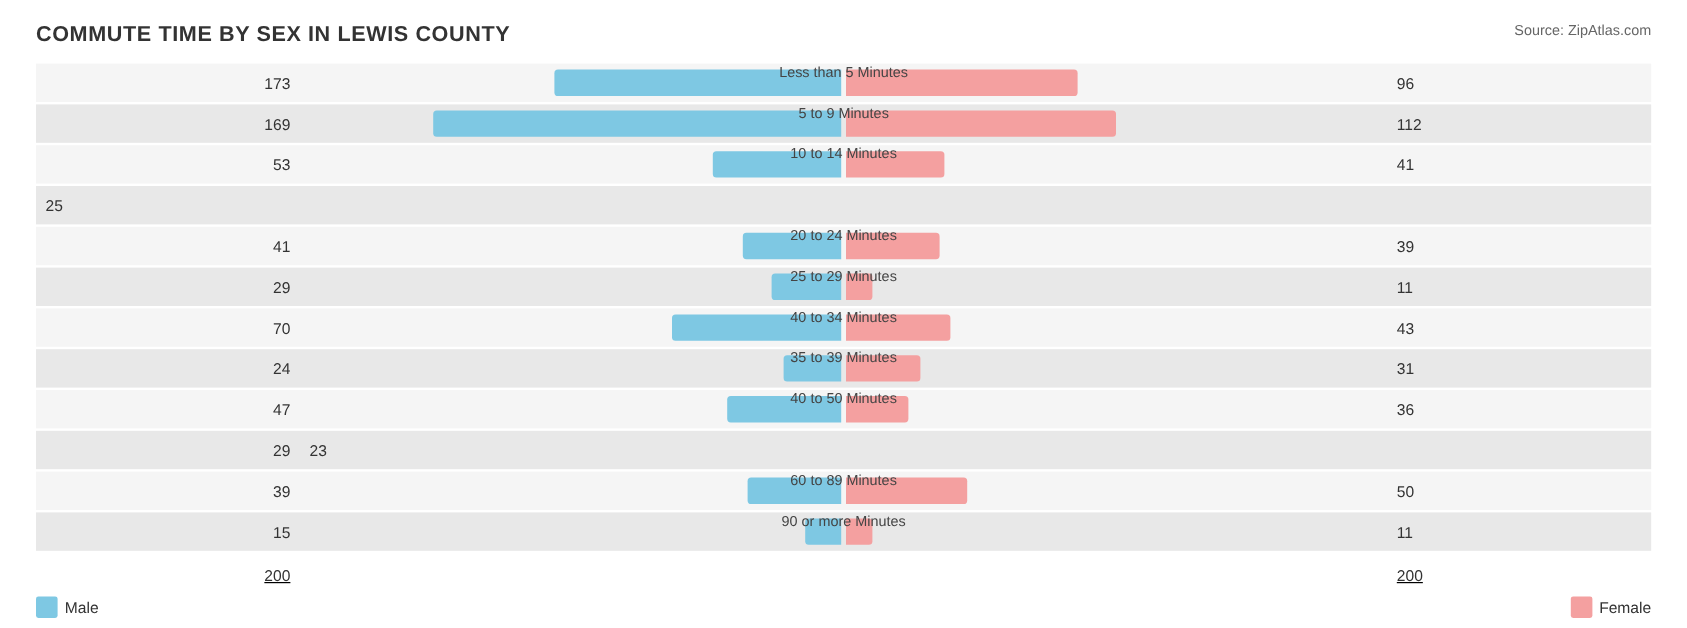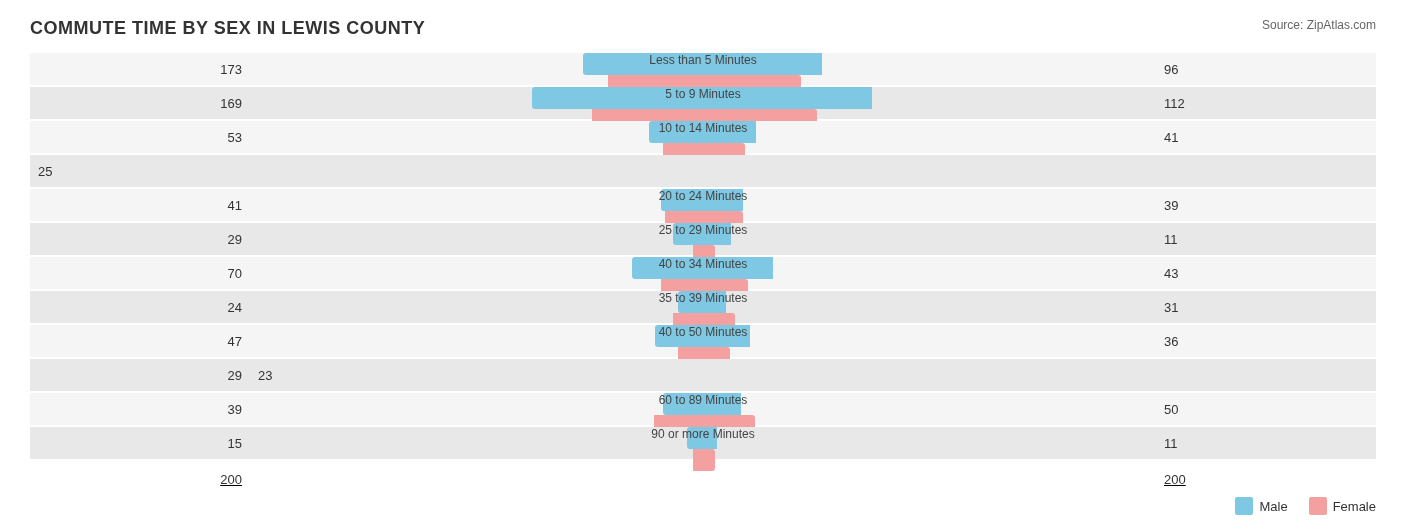--- a/index.html
+++ b/index.html
@@ -61,23 +61,21 @@
       flex-direction: column;
       align-items: center;
       justify-content: center;
       position: relative;
       height: 32px;
     }
     .bar-pair {
       display: flex;
       width: 100%;
       height: 32px;
-      align-items: center;
-      position: relative;
-      flex-direction: column;
+      position: relative;
     }
     .label-center {
       position: absolute;
       left: 50%;
       transform: translateX(-50%);
       font-size: 12px;
       color: #444;
       white-space: nowrap;
       z-index: 2;
       pointer-events: none;
@@ -131,21 +129,21 @@
     }
     .axis-right {
       width: 220px;
       text-align: left;
       padding-left: 8px;
       font-size: 13px;
       color: #333;
     }
     .legend {
       display: flex;
-      justify-content: flex-end;
+      justify-content: space-between;
       margin-top: 10px;
       gap: 21px;
     }
     .legend-item {
       display: flex;
       align-items: center;
       gap: 6px;
       font-size: 13px;
       color: #333;
     }

